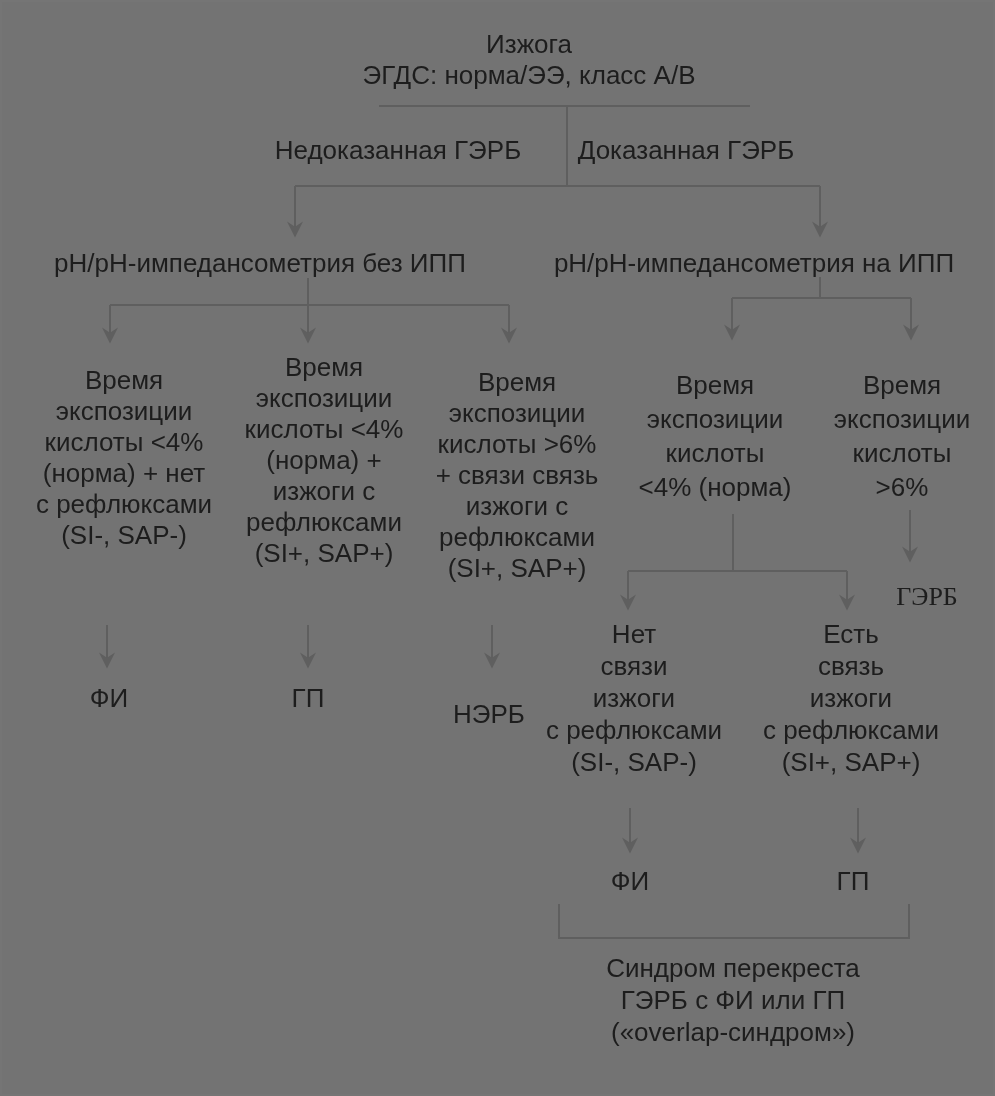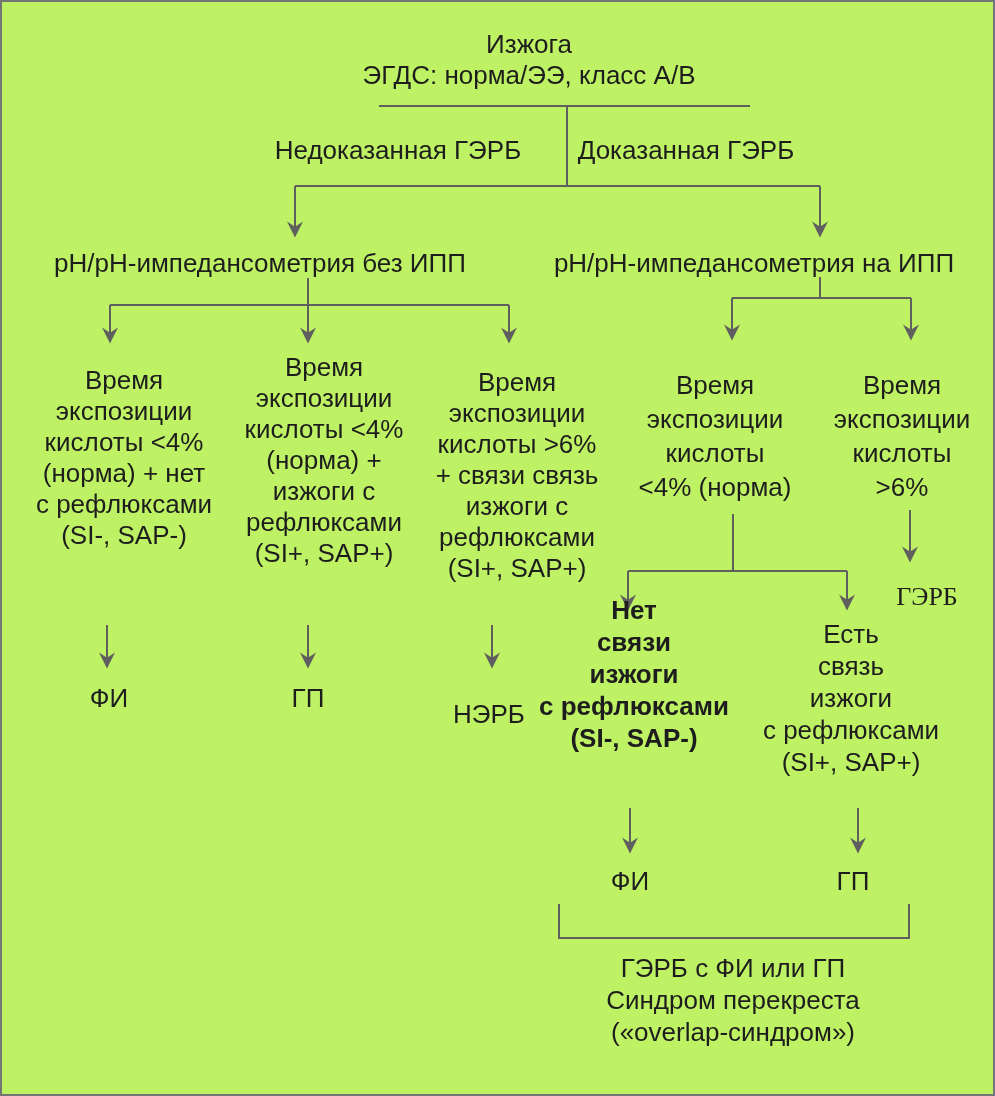--- a/index.html
+++ b/index.html
@@ -1,18 +1,18 @@
 <!DOCTYPE html>
 <html><head>
 <meta charset="utf-8">
 <style>
   html,body{margin:0;padding:0;background:#fff;}
   .canvas{
     position:relative;width:995px;height:1096px;box-sizing:border-box;
-    background:#bef264;border:2px solid #757575;overflow:hidden;
+    background:#737373;border:2px solid #757575;overflow:hidden;
     font-family:"Liberation Sans","DejaVu Sans",sans-serif;color:#1d1d1d;
   }
   .wires{position:absolute;left:0;top:0;width:995px;height:1096px;}
   .node{
     position:absolute;transform:translateX(-50%);
     text-align:center;font-size:26px;line-height:31px;white-space:nowrap;
   }
   .node .ln{display:block;}
   .lh32 .ln{line-height:32px;}
   .lh34 .ln{line-height:34px;}
@@ -117,38 +117,38 @@
     <span class="ln">кислоты</span>
     <span class="ln">&gt;6%</span>
   </div>
 
   <div class="node" style="left:107px;top:681px;">ФИ</div>
   <div class="node" style="left:306px;top:681px;">ГП</div>
   <div class="node" style="left:487px;top:681px;margin-top:16px;">НЭРБ</div>
 
   <div class="node" style="left:925px;top:579px;font-family:Liberation Serif, serif;">ГЭРБ</div>
 
-  <div class="node lh32" style="left:632px;top:592px;font-weight:bold;">
+  <div class="node lh32" style="left:632px;top:616px;">
     <span class="ln">Нет</span>
     <span class="ln">связи</span>
     <span class="ln">изжоги</span>
     <span class="ln">с рефлюксами</span>
     <span class="ln">(SI-, SAP-)</span>
   </div>
 
   <div class="node lh32" style="left:849px;top:616px;">
     <span class="ln">Есть</span>
     <span class="ln">связь</span>
     <span class="ln">изжоги</span>
     <span class="ln">с рефлюксами</span>
     <span class="ln">(SI+, SAP+)</span>
   </div>
 
   <div class="node" style="left:628px;top:864px;">ФИ</div>
   <div class="node" style="left:851px;top:864px;">ГП</div>
 
   <div class="node lh32" style="left:731px;top:950px;">
+    <span class="ln">Синдром перекреста</span>
     <span class="ln">ГЭРБ с ФИ или ГП</span>
-    <span class="ln">Синдром перекреста</span>
     <span class="ln">(«overlap-синдром»)</span>
   </div>
 
 </div>
 
 </body></html>

